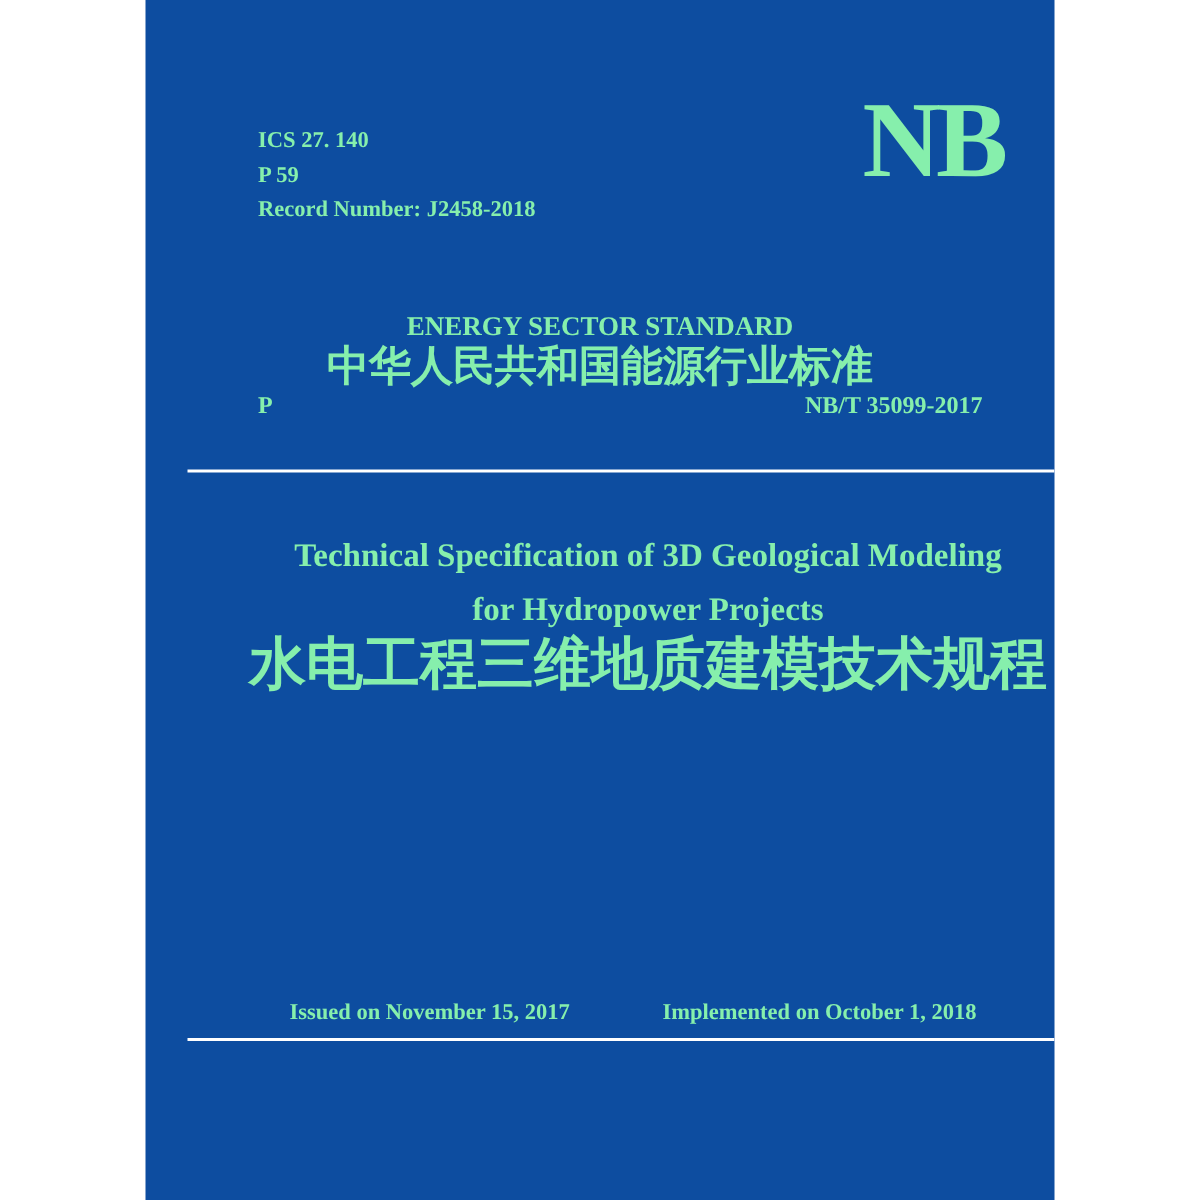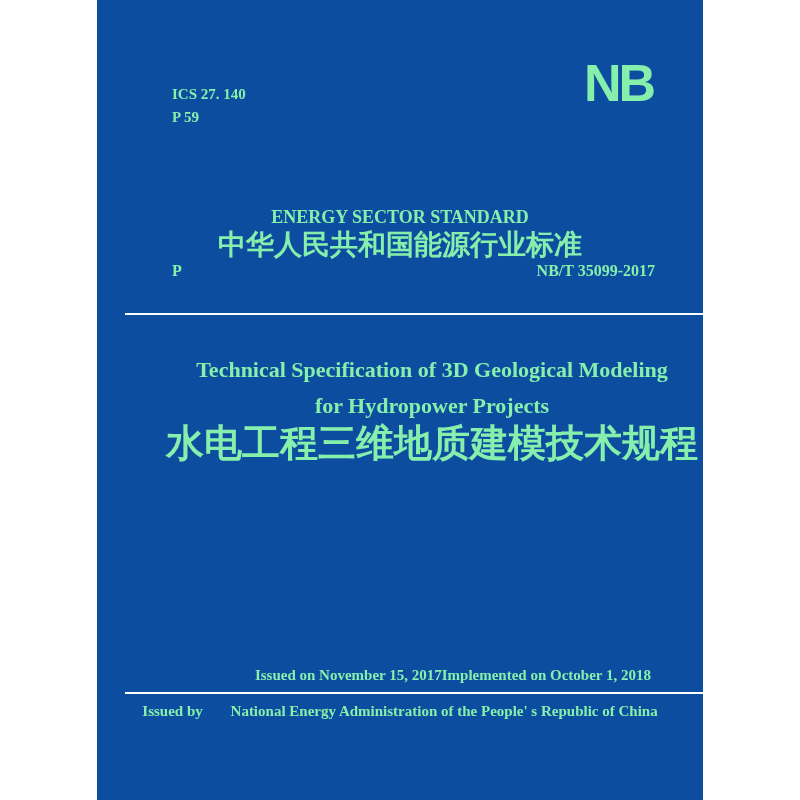--- a/index.html
+++ b/index.html
@@ -27,25 +27,25 @@
   .ics-block {
     position: absolute;
     left: 75px;
     top: 83px;
     font-size: 15px;
     font-weight: bold;
     line-height: 23px;
   }
   .nb-logo {
     position: absolute;
-    right: 50px;
+    right: 34px;
     top: 56px;
-    font-family: Liberation Sans, sans-serif;
+    font-family: Liberation Serif, serif;
     font-weight: bold;
-    font-size: 52px;
+    font-size: 72px;
     line-height: 1.05;
     letter-spacing: -3px;
   }
   .std-heading {
     position: absolute;
     top: 176px;
     left: 0;
     width: 100%;
     text-align: center;
     font-weight: bold;
@@ -94,24 +94,24 @@
   }
   .title-cn {
     font-size: 38px;
     line-height: 40px;
     margin-top: 2px;
     font-family: Liberation Mono, monospace;
   }
   .dates-row {
     position: absolute;
     top: 667px;
-    left: 82px;
+    left: 96px;
     right: 52px;
     display: flex;
-    justify-content: flex-end;
+    justify-content: space-between;
     font-size: 15px;
     font-weight: bold;
   }
   .issued-row {
     position: absolute;
     top: 703px;
     left: 0;
     width: 100%;
     text-align: center;
     font-size: 15px;
@@ -122,20 +122,21 @@
   }
 </style>
 </head>
 <body>
 
 <div class="cover">
 
   <div class="ics-block">
     <div>ICS 27. 140</div>
     <div>P 59</div>
+    <div>Record Number: J2458-2018</div>
   </div>
 
   <div class="nb-logo">NB</div>
 
   <div class="std-heading">
     <div class="std-line-en">ENERGY SECTOR STANDARD</div>
     <div class="std-line-cn">中华人民共和国能源行业标准</div>
   </div>
 
   <div class="code-row">
@@ -151,18 +152,14 @@
     <div class="title-cn">水电工程三维地质建模技术规程</div>
   </div>
 
   <div class="dates-row">
     <span>Issued on November 15, 2017</span>
     <span>Implemented on October 1, 2018</span>
   </div>
 
   <div class="rule rule-bottom"></div>
 
-  <div class="issued-row">
-    <span class="issued-label">Issued by</span>
-    <span>National Energy Administration of the People' s Republic of China</span>
-  </div>
 
 </div>
 
 </body></html>

